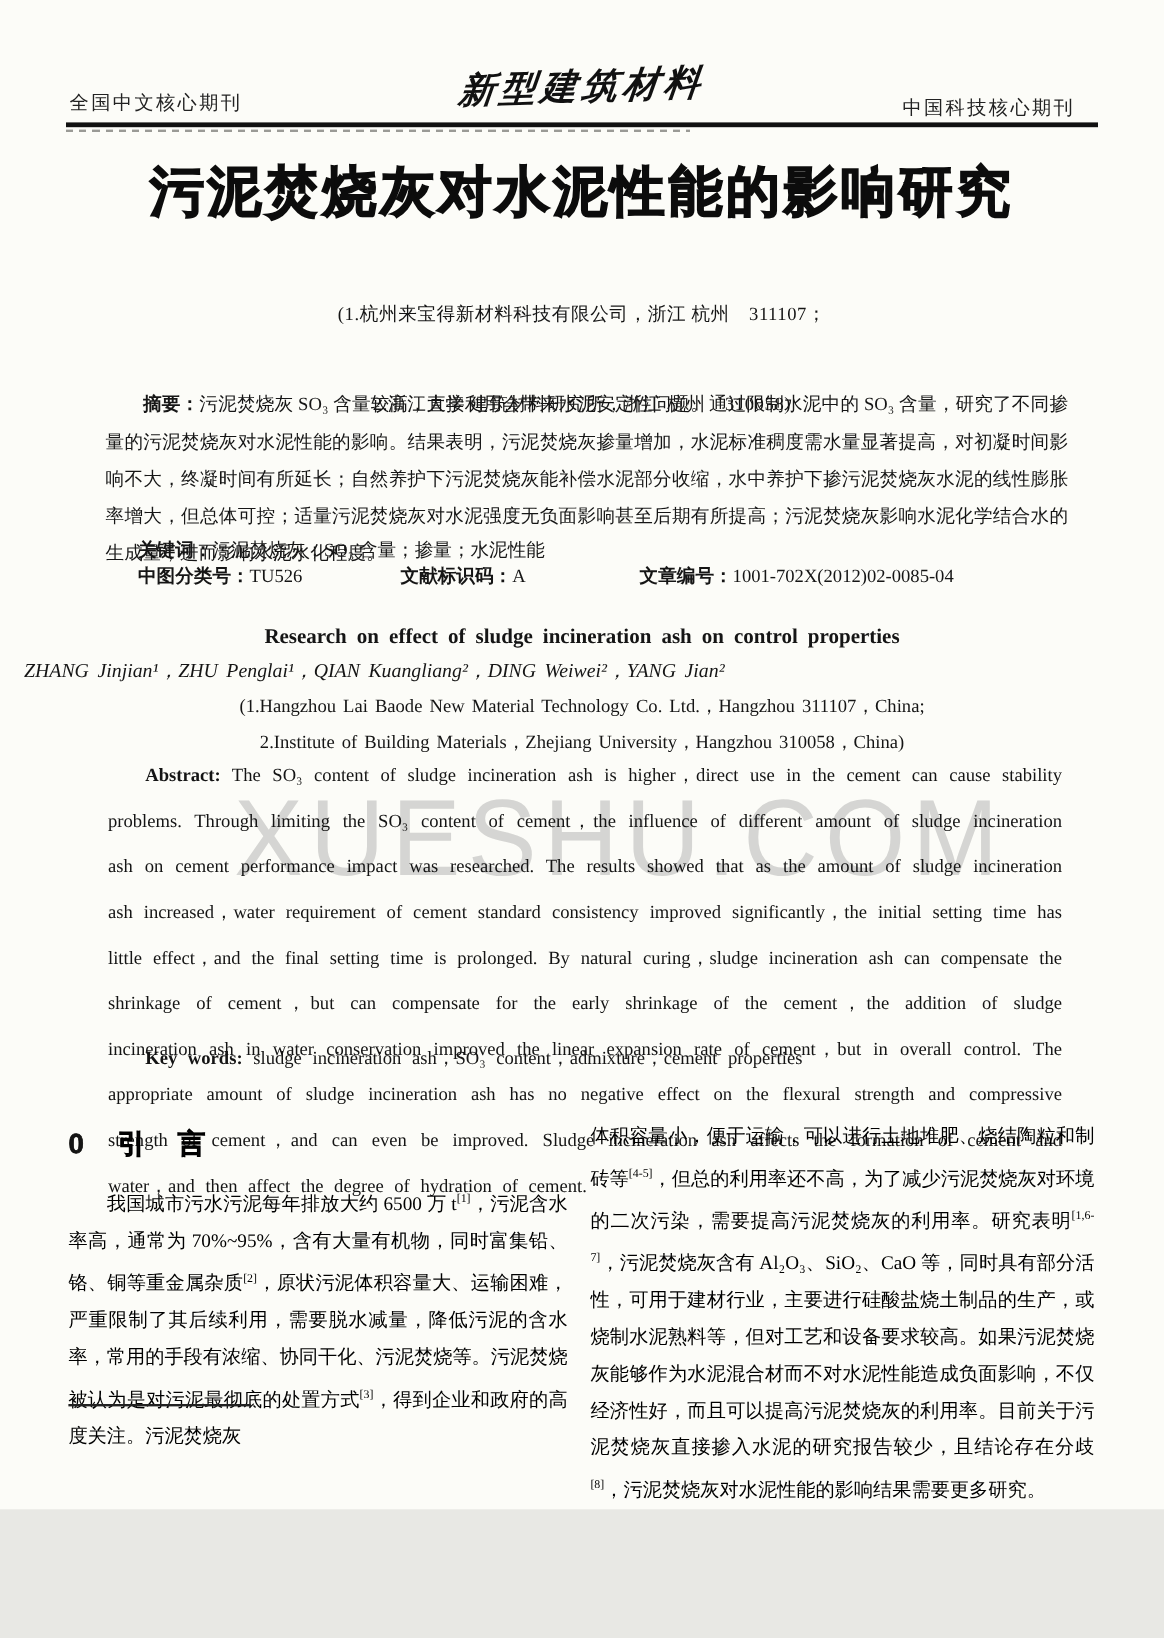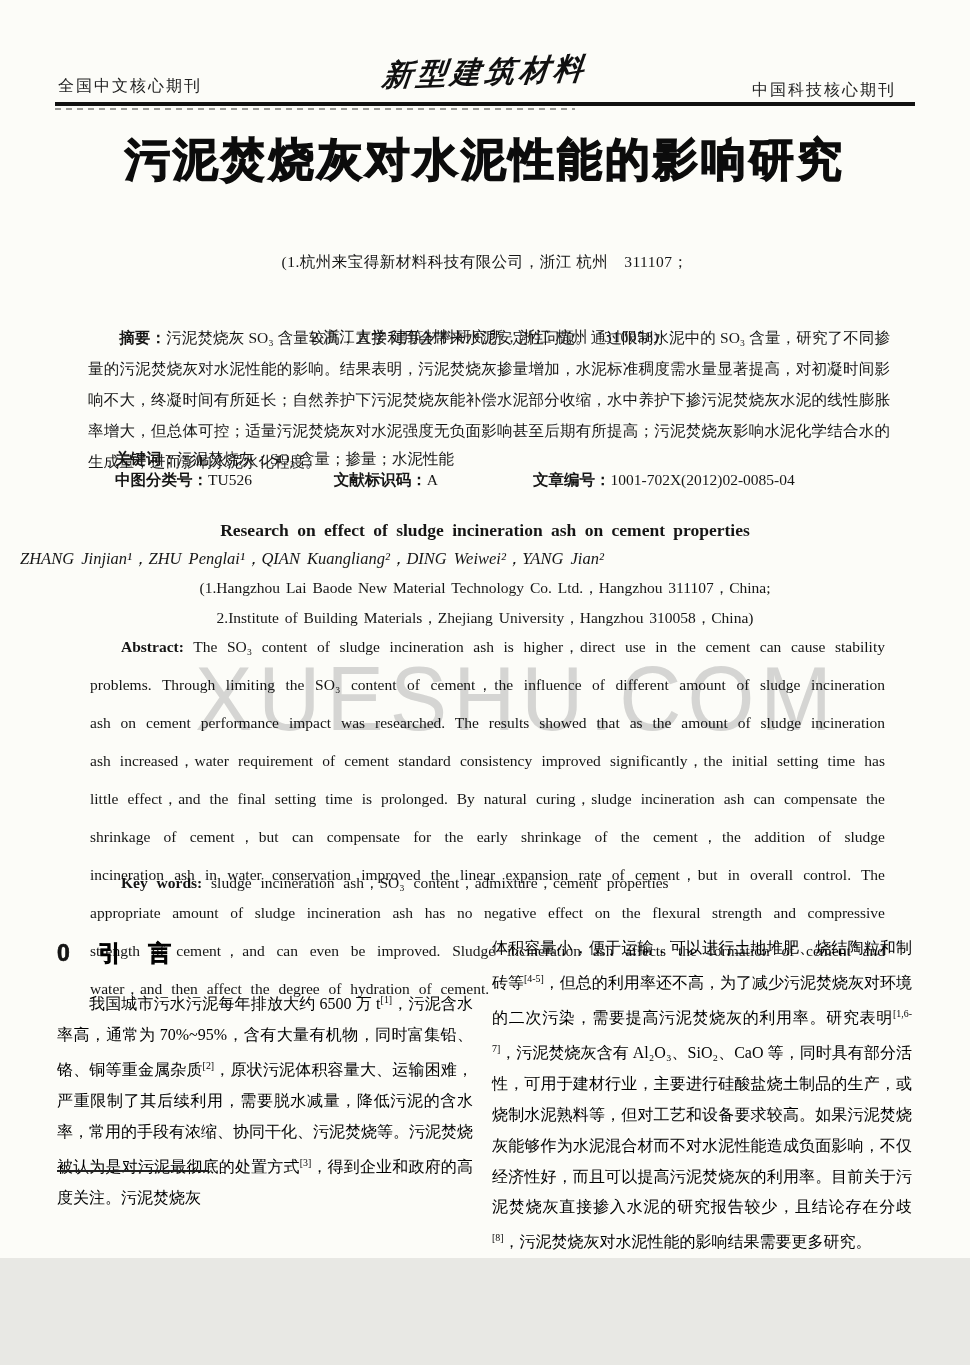--- a/index.html
+++ b/index.html
@@ -80,21 +80,21 @@
   <div class="abs blk" style="left:115px;top:443px;width:780px;">
     <b>关键词：</b><span>污泥焚烧灰；SO₃ 含量；掺量；水泥性能</span>
   </div>
 
   <div class="abs meta" style="left:115px;top:470px;width:790px;">
     <span><b>中图分类号：</b><span>TU526</span></span>
     <span style="margin-left:78px;"><b>文献标识码：</b><span>A</span></span>
     <span style="margin-left:92px;"><b>文章编号：</b><span>1001-702X(2012)02-0085-04</span></span>
   </div>
 
-  <div class="abs entitle" style="top:520px;left:0;">Research on effect of sludge incineration ash on cement properties</div>
+  <div class="abs entitle" style="top:520px;left:0;">Research on effect of sludge incineration ash on control properties</div>
   <div class="abs enauth" style="top:548px;left:0;">ZHANG Jinjian¹，ZHU Penglai¹，QIAN Kuangliang²，DING Weiwei²，YANG Jian²</div>
   <div class="abs enaffil" style="top:578px;left:0;">(1.Hangzhou Lai Baode New Material Technology Co. Ltd.，Hangzhou 311107，China;</div>
   <div class="abs enaffil" style="top:608px;left:0;">2.Institute of Building Materials，Zhejiang University，Hangzhou 310058，China)</div>
 
   <div class="abs wm-center" style="left:195px;top:650px;">XUESHU.COM</div>
 
   <div class="abs enabs" style="left:90px;top:628px;width:795px;">
     <span style="display:inline-block;width:2em;"></span><b>Abstract:</b> <span>The SO₃ content of sludge incineration ash is higher，direct use in the cement can cause stability problems. Through limiting the SO₃ content of cement，the influence of different amount of sludge incineration ash on cement performance impact was researched. The results showed that as the amount of sludge incineration ash increased，water requirement of cement standard consistency improved significantly，the initial setting time has little effect，and the final setting time is prolonged. By natural curing，sludge incineration ash can compensate the shrinkage of cement，but can compensate for the early shrinkage of the cement，the addition of sludge incineration ash in water conservation improved the linear expansion rate of cement，but in overall control. The appropriate amount of sludge incineration ash has no negative effect on the flexural strength and compressive strength of cement，and can even be improved. Sludge incineration ash affects the formation of cement and water，and then affect the degree of hydration of cement.</span>
   </div>
 

